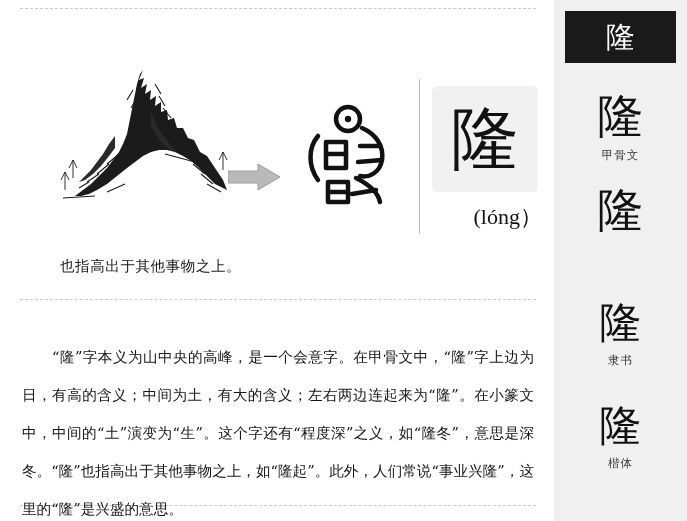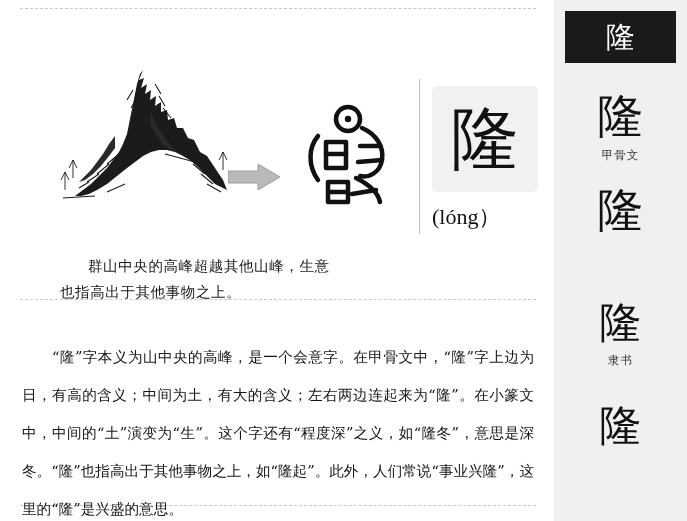--- a/index.html
+++ b/index.html
@@ -111,21 +111,21 @@
     text-align: center;
     font-size: 68px;
     color: #111111;
     font-family: "DejaVu Serif", "Liberation Serif", serif;
   }
   .pinyin {
     position: absolute;
     left: 432px;
     top: 188px;
     width: 110px;
-    text-align: left;
+    text-align: right;
     font-size: 22px;
     color: #111111;
     font-family: "Liberation Serif", serif;
   }
 
   
   .caption {
     position: absolute;
     left: 60px;
     top: 253px;
@@ -259,21 +259,20 @@
 
       <div class="divider-v"></div>
 
       <div class="modern-box">
         <div class="modern-char">隆</div>
       </div>
       <div class="pinyin">(lóng）</div>
     </div>
 
     <div class="caption">
-      <span class="ln1">群山中央的高峰超越其他山峰，生意</span>
       <span class="ln2">也指高出于其他事物之上。</span>
     </div>
 
     <div class="body-text">“隆”字本义为山中央的高峰，是一个会意字。在甲骨文中，“隆”字上边为日，有高的含义；中间为土，有大的含义；左右两边连起来为“隆”。在小篆文中，中间的“土”演变为“生”。这个字还有“程度深”之义，如“隆冬”，意思是深冬。“隆”也指高出于其他事物之上，如“隆起”。此外，人们常说“事业兴隆”，这里的“隆”是兴盛的意思。</div>
   </div>
 
   <div class="sidebar">
     <div class="sb-title">隆</div>
 
     <div class="sb-item" id="sb0">
@@ -285,15 +284,16 @@
       <span class="sb-glyph">隆</span>
     </div>
 
     <div class="sb-item" id="sb2">
       <span class="sb-glyph">隆</span>
       <span class="sb-label">隶书</span>
     </div>
 
     <div class="sb-item" id="sb3">
       <span class="sb-glyph">隆</span>
+      <span class="sb-label">楷体</span>
     </div>
   </div>
 </div>
 
 </body></html>

